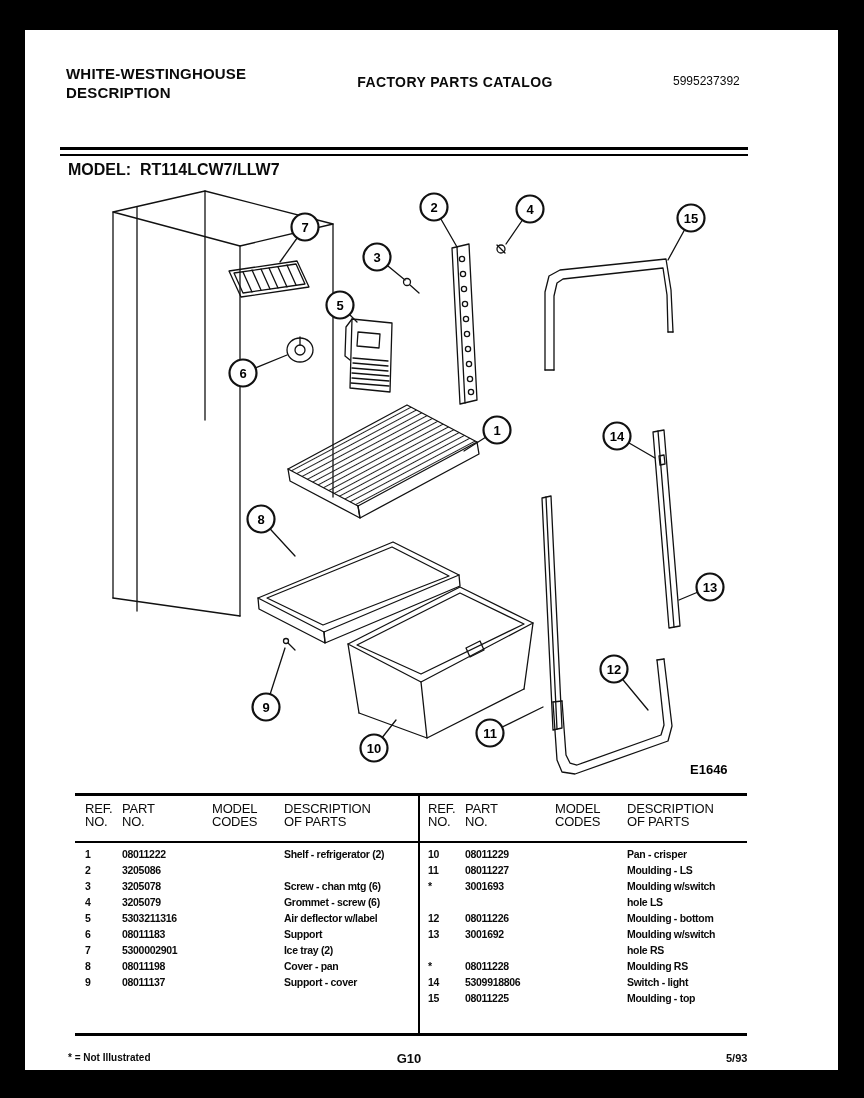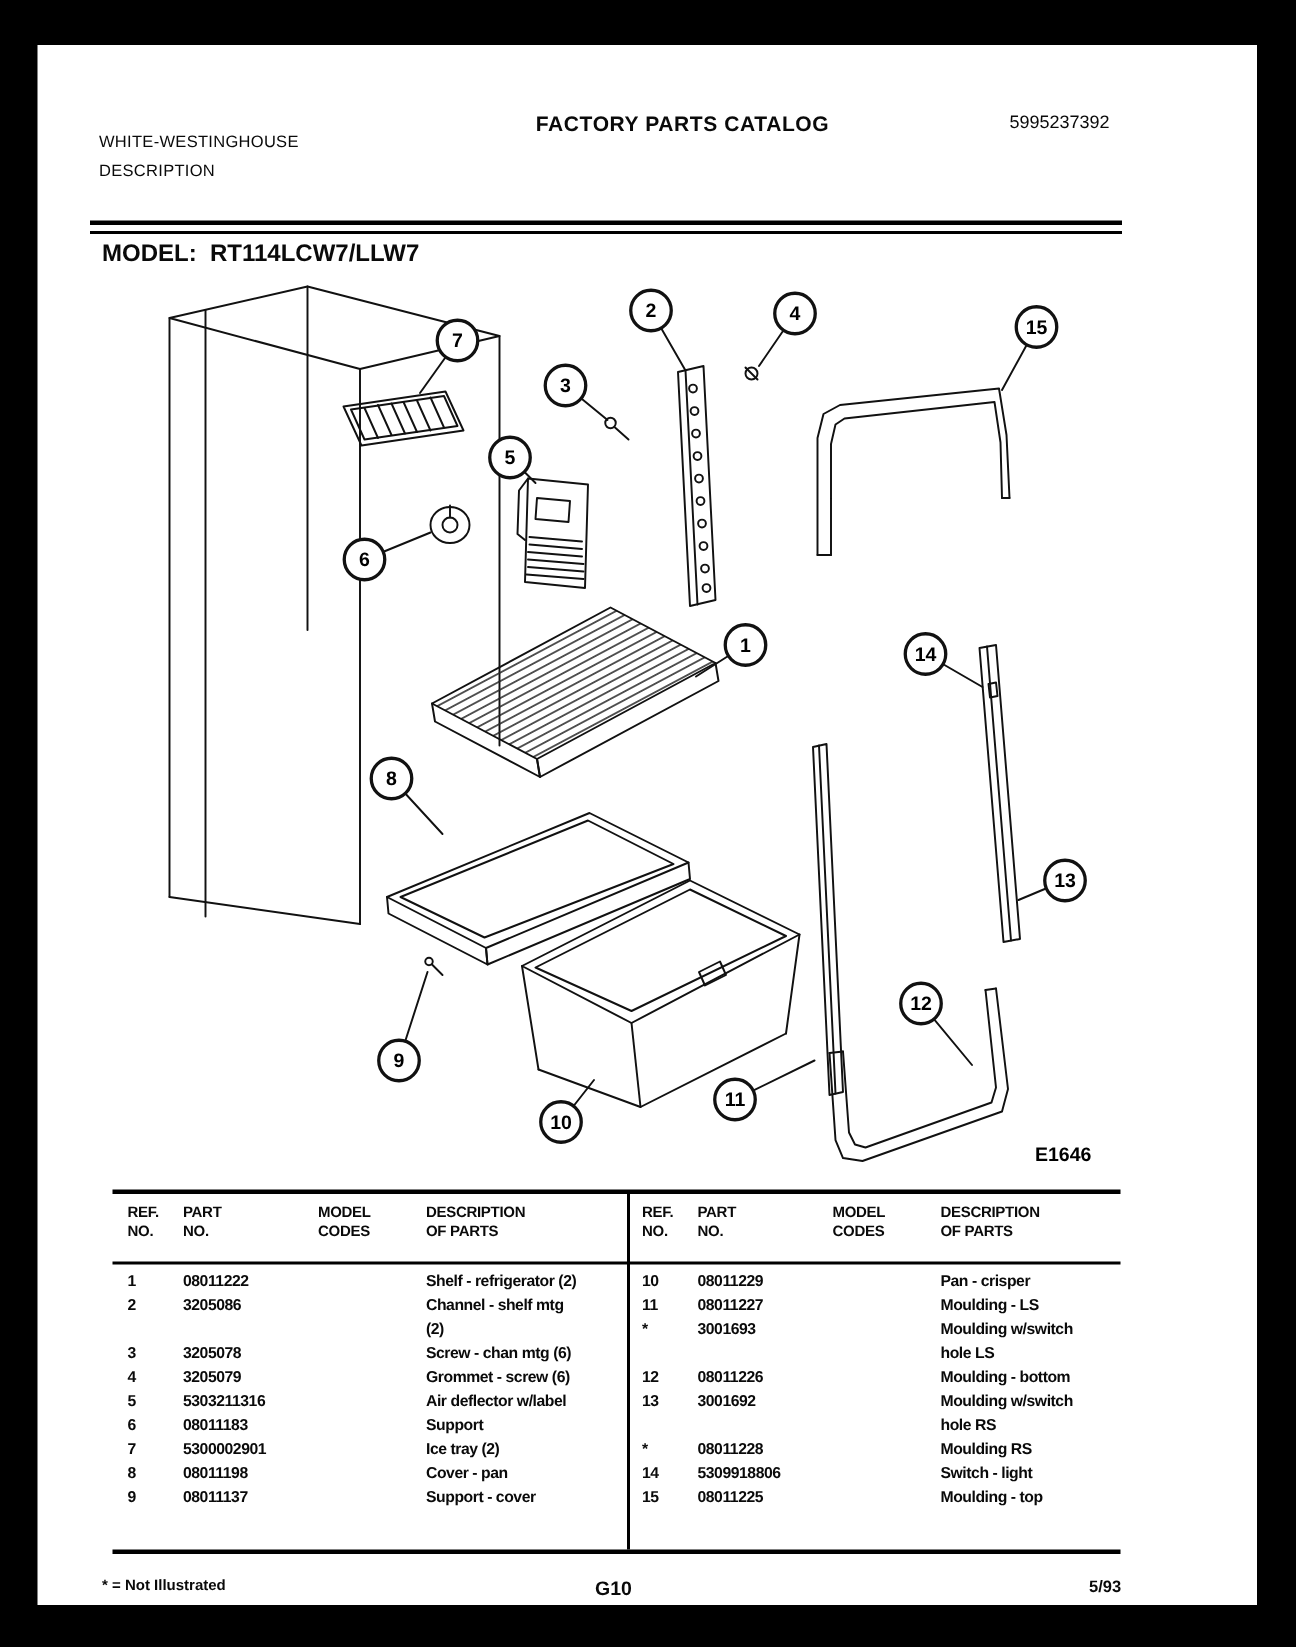--- a/index.html
+++ b/index.html
@@ -2,40 +2,40 @@
 <html><head>
 <meta charset="utf-8">
 <style>
   * { margin:0; padding:0; box-sizing:border-box; }
   html,body { width:864px; height:1098px; }
   body { background:#000; position:relative; overflow:hidden;
          font-family:"Liberation Sans", sans-serif; color:#0a0a0a; }
   .page { position:absolute; left:25px; top:30px; width:813px; height:1040px; background:#fff; }
 
   
-  .brand { position:absolute; left:41px; top:56px; font-size:11px; font-weight:normal; line-height:19px; letter-spacing:.2px; }
+  .brand { position:absolute; left:41px; top:34px; font-size:15px; font-weight:bold; line-height:19px; letter-spacing:.2px; }
   .title { position:absolute; left:300px; top:44px; width:260px; text-align:center; font-size:14px; font-weight:bold; letter-spacing:.4px; }
   .pubno { position:absolute; left:648px; top:44px; font-size:12px; font-weight:normal; }
   .rule1 { position:absolute; left:35px; top:117px; width:688px; height:3px; background:#000; }
   .rule2 { position:absolute; left:35px; top:124px; width:688px; height:2px; background:#000; }
   .modelrow { position:absolute; left:43px; top:131px; font-size:16px; font-weight:bold; }
   .modelrow .lbl { display:inline-block; width:72px; }
 
   
   .diagram { position:absolute; left:75px; top:156px; }
 
   
   .ptable { position:absolute; left:50px; top:763px; width:672px; height:243px;
             border-top:3px solid #000; border-bottom:3px solid #000; }
   .tdivider { position:absolute; left:343px; top:0; bottom:0; width:2px; background:#000; }
   .hline { position:absolute; left:0; right:0; top:45px; height:2px; background:#000; }
   .thalf { position:absolute; top:0; width:330px; }
   .thalf.lh { left:10px; } .thalf.rh { left:353px; width:312px; }
   .phead { display:grid; grid-template-columns:37px 90px 72px 1fr; padding-top:6px; height:50px; }
-  .phc { font-size:10px; font-weight:bold; line-height:13px; white-space:pre-line; letter-spacing:-.2px; }
+  .phc { font-size:13px; font-weight:normal; line-height:13px; white-space:pre-line; letter-spacing:-.2px; }
   .prow { display:grid; grid-template-columns:37px 90px 72px 1fr; }
   .pc  { font-size:10.5px; font-weight:bold; line-height:16px; letter-spacing:-.3px; }
   .pc-desc { white-space:pre-line; }
 
   
   .foot-note { position:absolute; left:43px; top:1022px; font-size:10px; font-weight:bold; }
   .foot-page { position:absolute; left:334px; top:1021px; width:100px; text-align:center; font-size:13px; font-weight:bold; }
   .foot-date { position:absolute; left:701px; top:1022px; font-size:11px; font-weight:bold; }
 
   svg text { font-family:"Liberation Sans", sans-serif; }
@@ -259,22 +259,20 @@
           <div class="prow">
             <div class="pc pc-ref">1</div>
             <div class="pc pc-part">08011222</div>
             <div class="pc pc-model"></div>
             <div class="pc pc-desc">Shelf - refrigerator (2)</div>
           </div>
           <div class="prow">
             <div class="pc pc-ref">2</div>
             <div class="pc pc-part">3205086</div>
             <div class="pc pc-model"></div>
-            <div class="pc pc-desc">Channel - shelf mtg
-(2)</div>
           </div>
           <div class="prow">
             <div class="pc pc-ref">3</div>
             <div class="pc pc-part">3205078</div>
             <div class="pc pc-model"></div>
             <div class="pc pc-desc">Screw - chan mtg (6)</div>
           </div>
           <div class="prow">
             <div class="pc pc-ref">4</div>
             <div class="pc pc-part">3205079</div>

